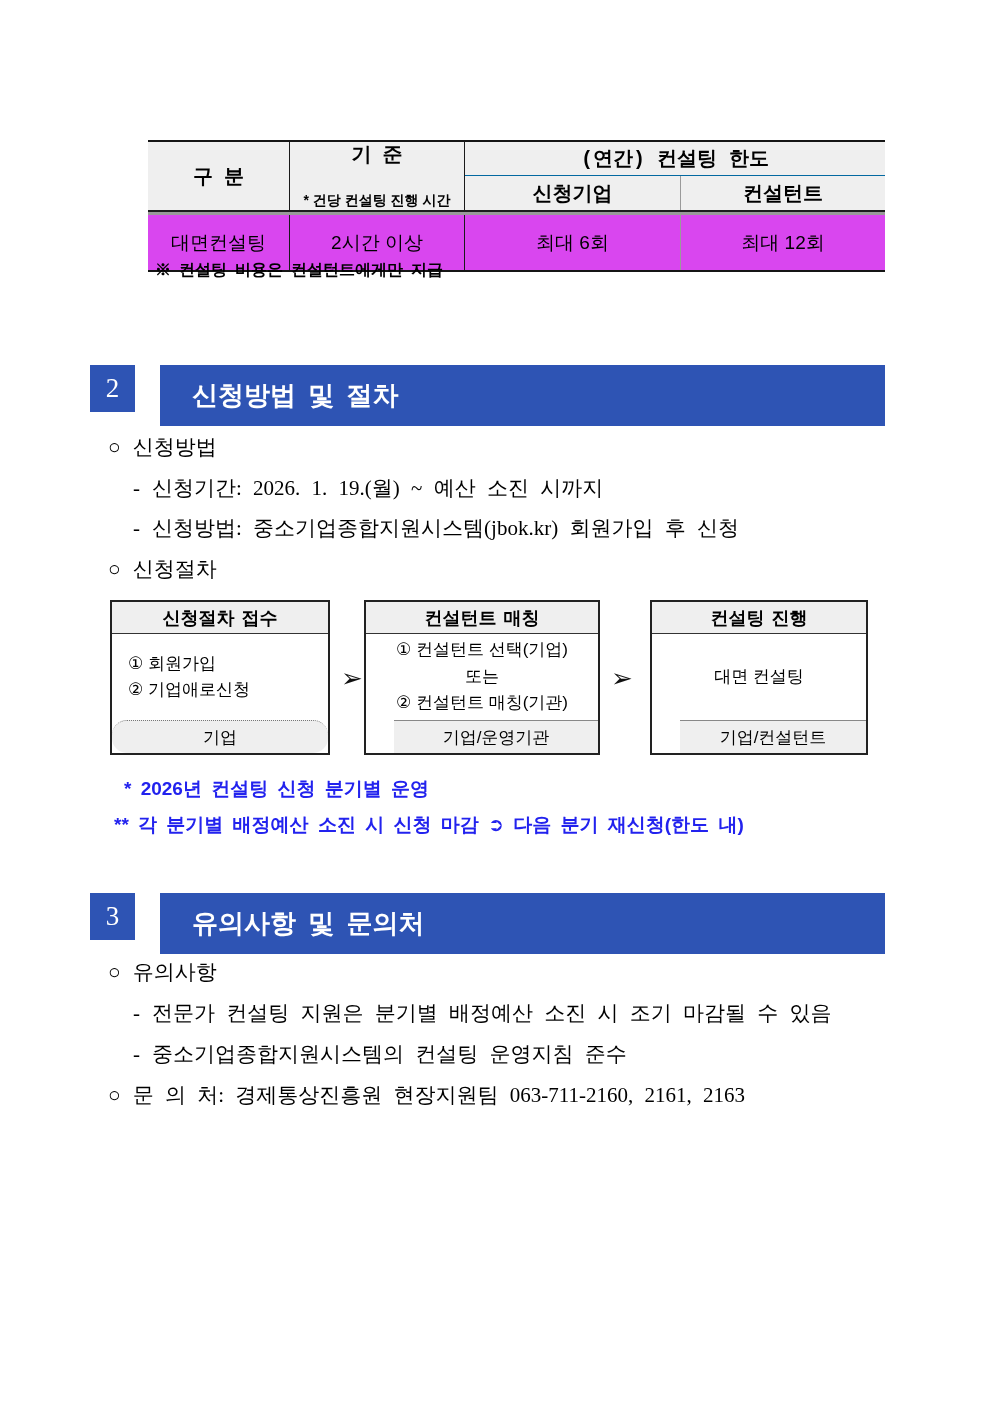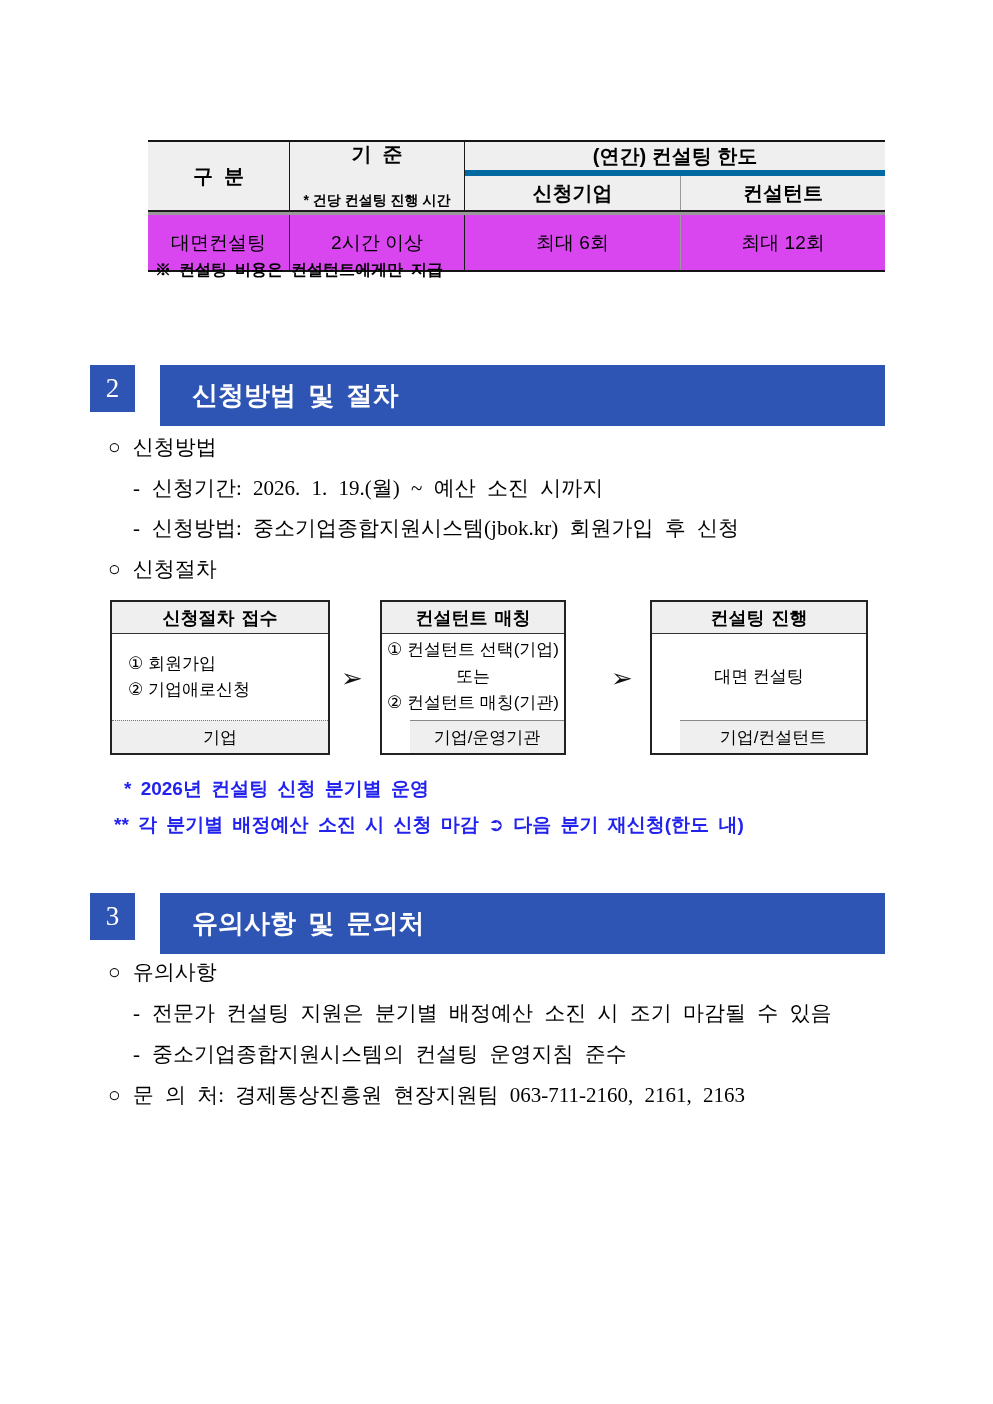--- a/index.html
+++ b/index.html
@@ -10,21 +10,21 @@
   .tbl{position:absolute;left:148px;top:140px;width:737px;
        border-top:2px solid #151515;border-bottom:2px solid #151515;}
   .tbl-grid{display:grid;grid-template-columns:142px 175px 216px 204px;
             grid-template-rows:34px 34px 5px 55px;}
   .cell{display:flex;align-items:center;justify-content:center;box-sizing:border-box;
         font-size:20px;white-space:pre;}
   .hcell{background:#efefef;font-weight:bold;}
   .c-cat{grid-column:1;grid-row:1/3;border-right:1px solid #1a1a1a;}
   .c-std{grid-column:2;grid-row:1/3;border-right:1px solid #1a1a1a;flex-direction:column;line-height:1.15;gap:21px;}
   .std-sub{font-size:14px;font-weight:bold;margin-top:5px;}
-  .c-grp{grid-column:3/5;grid-row:1;border-bottom:6px solid #0369a1;}
+  .c-grp{grid-column:3/5;grid-row:1;border-bottom:1px solid #0369a1;font-family:Liberation Mono, monospace;}
   .c-h3{grid-column:3;grid-row:2;border-right:1px solid #9a9a9a;}
   .c-h4{grid-column:4;grid-row:2;}
   .thick{grid-column:1/5;grid-row:3;background:linear-gradient(to bottom,#1d1d1d 0 2px,#9a9a9a 2px 5px);}
   .dcell{font-size:19px;font-weight:normal;background:#d946ef;}
   .d1{grid-column:1;grid-row:4;border-right:1px solid #1a1a1a;}
   .d2{grid-column:2;grid-row:4;border-right:1px solid #1a1a1a;}
   .d3{grid-column:3;grid-row:4;border-right:1px solid #9a9a9a;}
   .d4{grid-column:4;grid-row:4;}
 
   .tbl-note{position:absolute;left:155px;top:260px;font-size:16px;font-weight:bold;word-spacing:4px;font-family:Liberation Serif, serif;}
@@ -40,28 +40,28 @@
 
   
   .bline{position:absolute;display:flex;align-items:baseline;
          font-family:"Liberation Serif","DejaVu Serif",serif;font-size:21px;word-spacing:6px;}
   .bline .bullet{margin-right:12px;}
   .lvl1{left:108px;} .lvl2{left:133px;}
 
   
   .fbox{position:absolute;top:600px;height:155px;border:2px solid #222;box-sizing:border-box;
         display:flex;flex-direction:column;background:#fff;}
-  .fb1{left:110px;width:220px;} .fb2{left:380px;width:186px;} .fb3{left:650px;width:218px;}
+  .fb1{left:110px;width:220px;} .fb2{left:364px;width:236px;} .fb3{left:650px;width:218px;}
   .fhead{height:31px;background:#efefef;border-bottom:1px solid #333;display:flex;
          align-items:center;justify-content:center;font-size:18px;font-weight:bold;word-spacing:2px;}
   .fbody{flex:1;display:flex;flex-direction:column;justify-content:center;font-size:17px;line-height:1.55;}
   .fbody.left{align-items:flex-start;padding-left:16px;}
   .fbody.center{align-items:center;text-align:center;}
   .ffoot{height:32px;background:#efefef;display:flex;align-items:center;justify-content:center;font-size:17px;}
-  .foot-dotted{border-top:1px dotted #777;}
+  .foot-dotted{border-top:1px dotted #777;border-radius:15px;}
   .foot-solid{border-top:1px solid #888;margin-left:28px;}
   .farrow{position:absolute;top:663px;font-size:26px;color:#111;}
   .fa1{left:341px;} .fa2{left:611px;}
 
   
   .fnote{position:absolute;color:#2222ee;font-size:19px;font-weight:600;word-spacing:4px;}
   .fn1{left:124px;top:776px;} .fn2{left:114px;top:812px;}
 </style>
 </head>
 <body>

